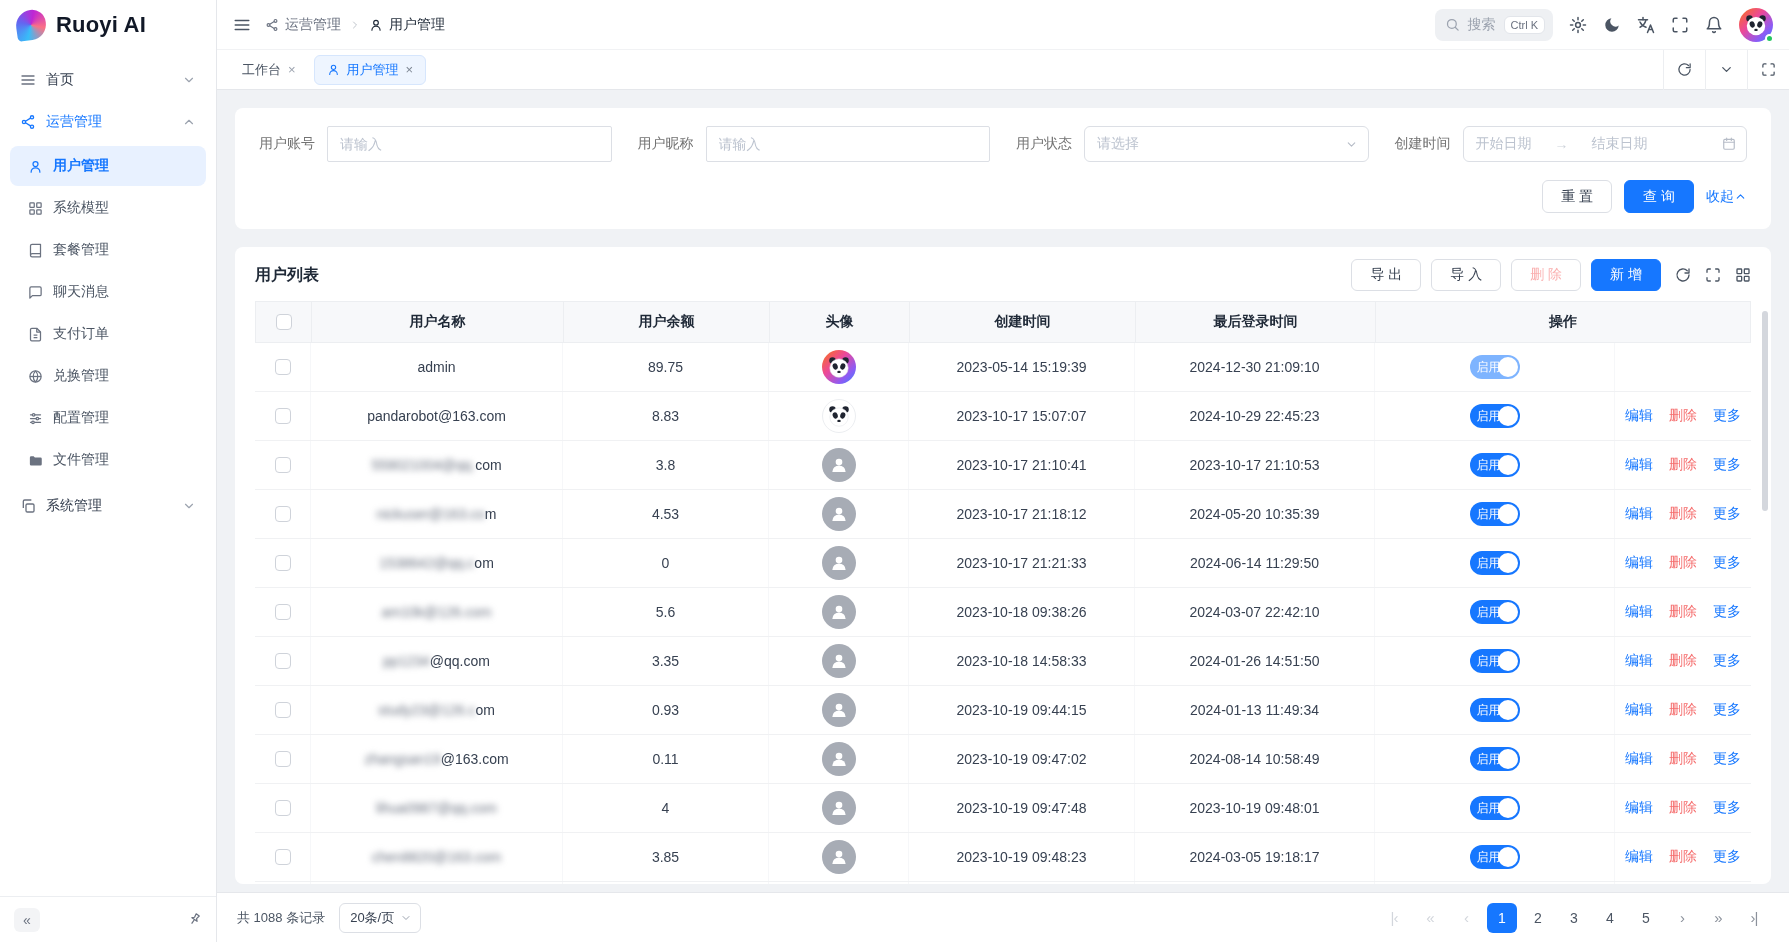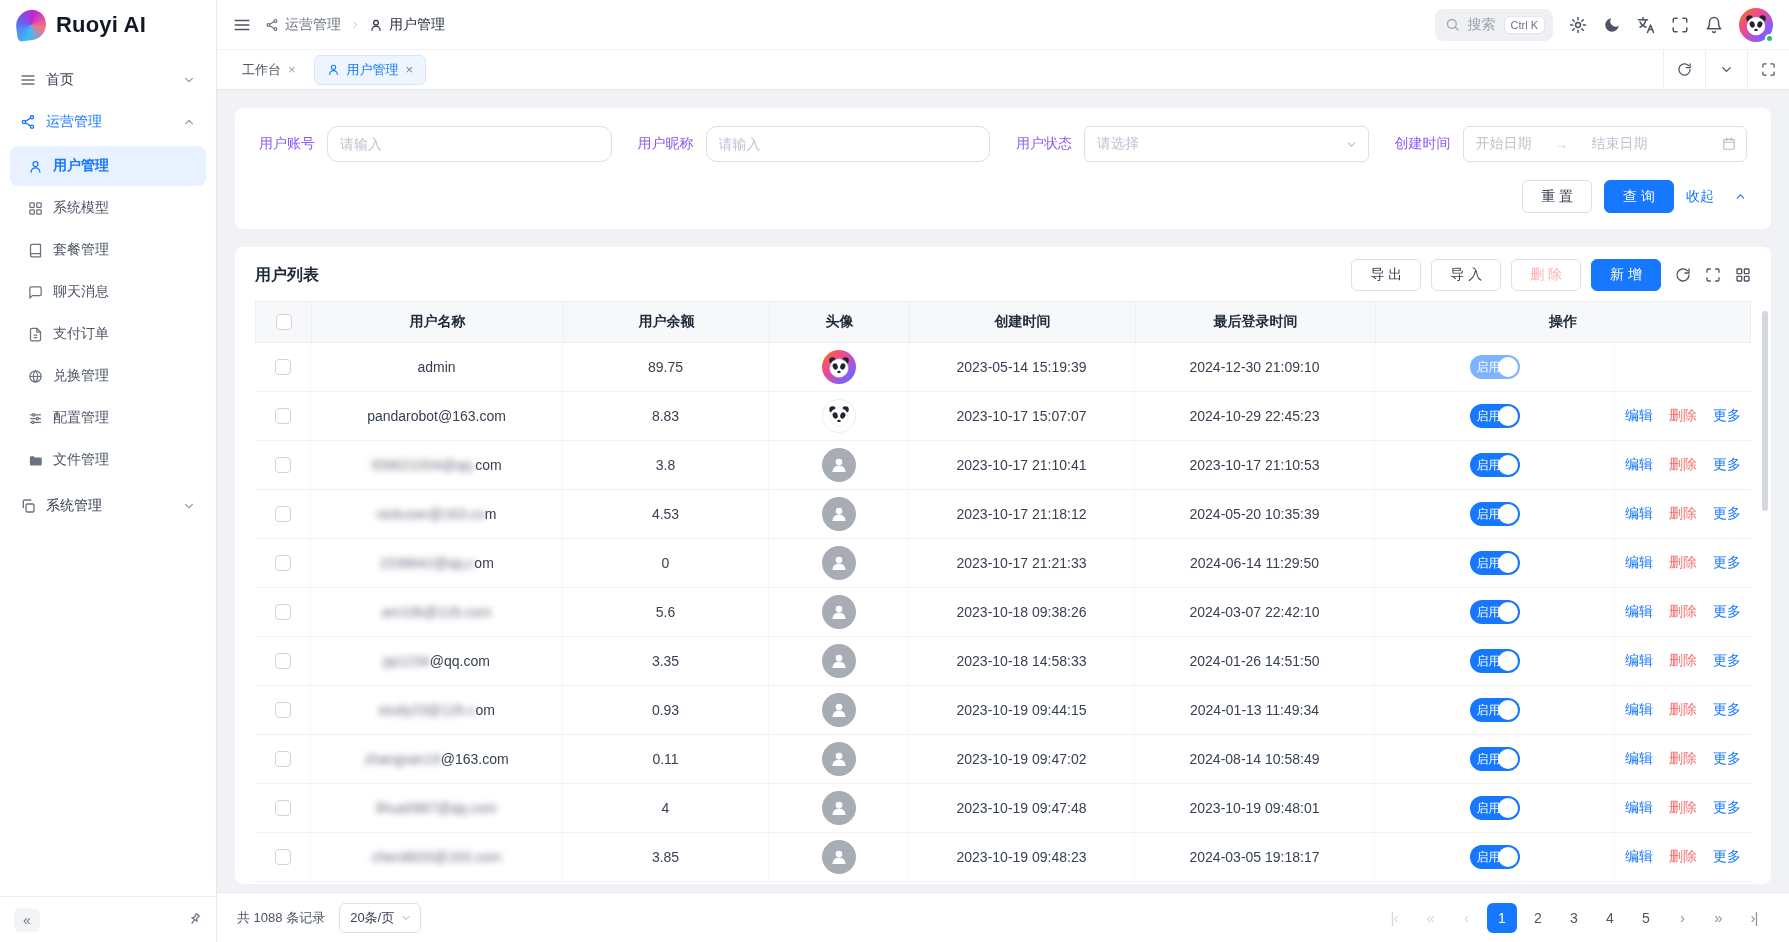--- a/index.html
+++ b/index.html
@@ -69,34 +69,34 @@
   .tabbar-cell { width: 42px; display: flex; align-items: center; justify-content: center; border-left: 1px solid #eceef1;
     color: #4b5563; cursor: pointer; }
 
   
   .content { flex: 1; background: #f0f2f5; padding: 18px 18px 0; display: flex; flex-direction: column; gap: 18px; overflow: hidden; }
 
   
   .filter-card { background: #fff; border-radius: 8px; padding: 18px 24px 16px; flex: 0 0 auto; }
   .filter-row { display: grid; grid-template-columns: repeat(4, 1fr); gap: 26px; }
   .filter-field { display: flex; align-items: center; gap: 12px; }
-  .filter-field label { white-space: nowrap; color: #8b5cf6; }
-  .text-input { flex: 1; height: 36px; border: 1px solid #dcdfe5; border-radius: 11px; padding: 0 12px; font-size: 14px;
+  .filter-field label { white-space: nowrap; color: #737373; }
+  .text-input { flex: 1; height: 36px; border: 1px solid #dcdfe5; border-radius: 2px; padding: 0 12px; font-size: 14px;
     color: #374151; outline: none; font-family: inherit; min-width: 0; }
   .text-input::placeholder { color: #bcc3cf; }
   .select, .daterange { flex: 1; height: 36px; border: 1px solid #dcdfe5; border-radius: 6px; padding: 0 10px 0 12px;
     display: flex; align-items: center; gap: 23px; color: #bcc3cf; cursor: pointer; min-width: 0; }
   .select .sel-caret, .daterange .cal { margin-left: auto; color: #b6bcc7; display: inline-flex; }
   .dr-arrow { color: #cdd2da; }
   .filter-actions { margin-top: 18px; display: flex; align-items: center; justify-content: flex-end; gap: 12px; }
   .btn { height: 33px; padding: 0 18px; border-radius: 6px; border: 1px solid #dcdfe5; background: #fff; color: #374151;
     font-size: 14px; cursor: pointer; font-family: inherit; white-space: nowrap; }
   .btn-primary { background: #1677ff; border-color: #1677ff; color: #fff; }
   .btn-danger-dis { color: rgba(245,108,108,.55); cursor: not-allowed; }
-  .collapse-link { display: flex; align-items: center; gap: 20px; color: #1677ff; cursor: pointer; }
+  .collapse-link { display: flex; align-items: center; gap: 0; color: #1677ff; cursor: pointer; }
 
   
   .table-card { background: #fff; border-radius: 8px; padding: 12px 20px 0; flex: 1; margin-bottom: 8px;
     overflow: hidden; position: relative; display: flex; flex-direction: column; }
   .table-head { display: flex; align-items: center; margin-bottom: 10px; flex: 0 0 auto; }
   .table-head h3 { font-size: 16px; font-weight: 700; color: #1f2937; }
   .toolbar { margin-left: auto; display: flex; align-items: center; gap: 10px; }
   .toolbar .btn { height: 32px; }
   .tool-icon { display: inline-flex; color: #4b5563; cursor: pointer; margin-left: 4px; }
   .table { flex: 1; overflow: hidden; }

